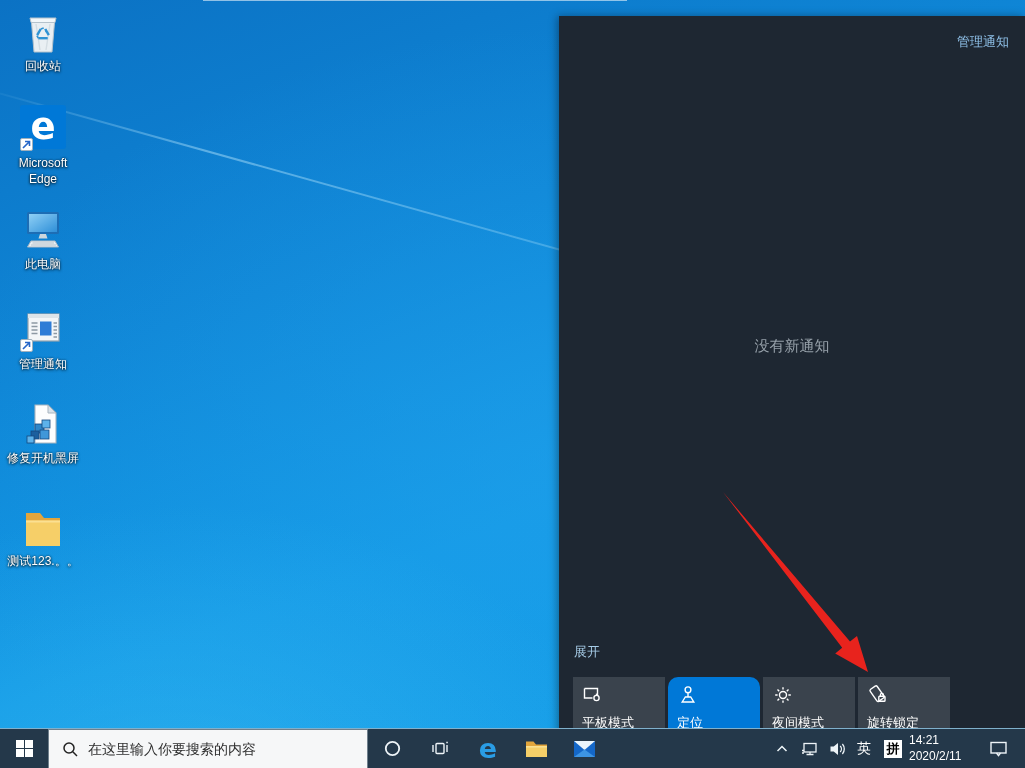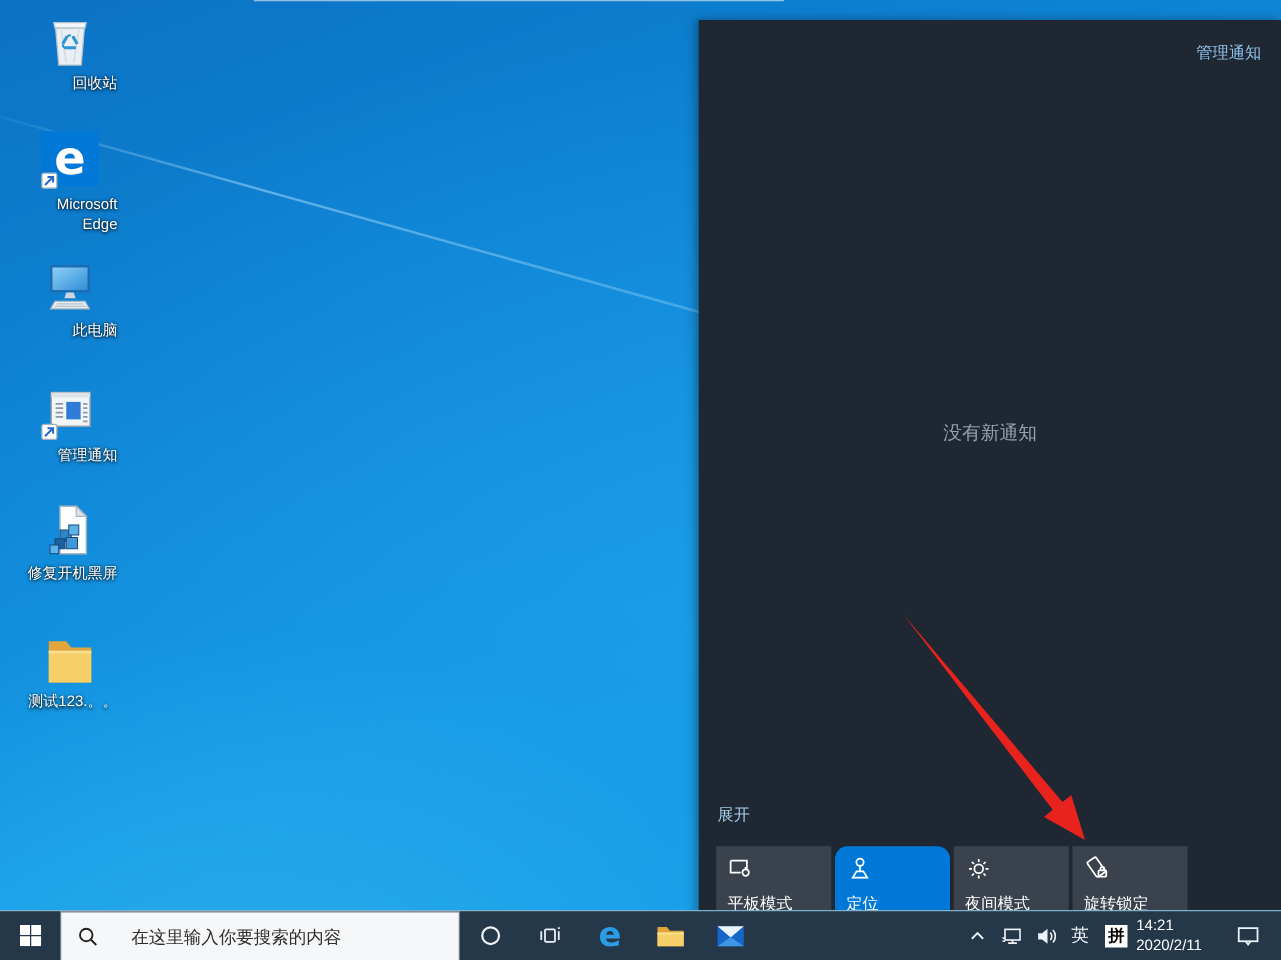--- a/index.html
+++ b/index.html
@@ -12,21 +12,21 @@
       radial-gradient(ellipse 900px 620px at 55% 60%, rgba(35,160,235,.5), rgba(35,160,235,0) 70%),
       linear-gradient(160deg, #0b72c4 0%, #0f86d6 34%, #129ae6 62%, #14a0e8 100%);
   }
   
   .beam { position:absolute; left:-30px; top:84px; width:820px; height:2px;
     background:linear-gradient(90deg, rgba(190,235,255,0), rgba(190,235,255,.45) 30%, rgba(190,235,255,.25) 80%, rgba(190,235,255,0));
     transform:rotate(15.6deg); transform-origin:left top; }
   .top-sliver { position:absolute; left:203px; top:0; width:424px; height:1px; background:rgba(255,255,255,.55); }
 
   
-  .desk-icon { position:absolute; left:18px; width:76px; text-align:right; cursor:default; }
+  .desk-icon { position:absolute; left:5px; width:76px; text-align:center; cursor:default; }
   .di-img { position:relative; width:48px; height:48px; margin:0 auto 3px; }
   .di-label { font-size:12px; color:#fff; line-height:1.3;
     text-shadow:0 1px 3px rgba(0,0,0,.9), 0 0 2px rgba(0,0,0,.65); }
   .shortcut-badge { position:absolute; left:1px; bottom:2px; width:13px; height:13px;
     background:#fff; border:1px solid #9fb0bd; border-radius:2px;
     display:flex; align-items:center; justify-content:center; }
   .edge-tile { width:46px; height:44px; margin:2px auto 0; background:#0078d7; border-radius:3px;
     display:flex; align-items:center; justify-content:center; }
   .edge-tile .e-glyph { color:#fff; font-weight:bold; font-size:37px; line-height:1;
     font-family:"DejaVu Sans",sans-serif; transform:translateY(-1px); }
@@ -47,21 +47,21 @@
   
   #arrow-overlay { position:absolute; left:0; top:0; width:1025px; height:768px;
     pointer-events:none; z-index:40; }
 
   
   #taskbar { position:absolute; left:0; bottom:0; width:1025px; height:40px;
     background:#24384a; border-top:1px solid rgba(150,206,236,.8);
     display:flex; align-items:stretch; z-index:50; }
   .tb-start { width:48px; display:flex; align-items:center; justify-content:center; cursor:pointer; }
   .tb-search { width:320px; background:#f6f7f8; border:1px solid #70808d; border-bottom:none;
-    display:flex; align-items:center; padding-left:13px; gap:26px; }
+    display:flex; align-items:center; padding-left:13px; gap:9px; }
   .tb-search input { flex:1; border:none; outline:none; background:transparent;
     font-size:14px; color:#222; font-family:"Liberation Sans","DejaVu Sans",sans-serif; }
   .tb-search input::placeholder { color:#2e2e2e; opacity:1; }
   .tb-btn { width:48px; display:flex; align-items:center; justify-content:center; cursor:pointer; }
   .tray { margin-left:auto; display:flex; align-items:center; }
   .tray-btn { height:40px; display:flex; align-items:center; justify-content:center; cursor:pointer; }
   .tray-lang { font-size:14px; color:#fff; padding:0 6px; }
   .ime-badge { width:18px; height:18px; background:#fff; color:#000; font-size:13px; font-weight:bold;
     display:flex; align-items:center; justify-content:center; margin:0 7px; }
   .clock { width:68px; color:#fff; font-size:12px; line-height:1.3; cursor:pointer; }

